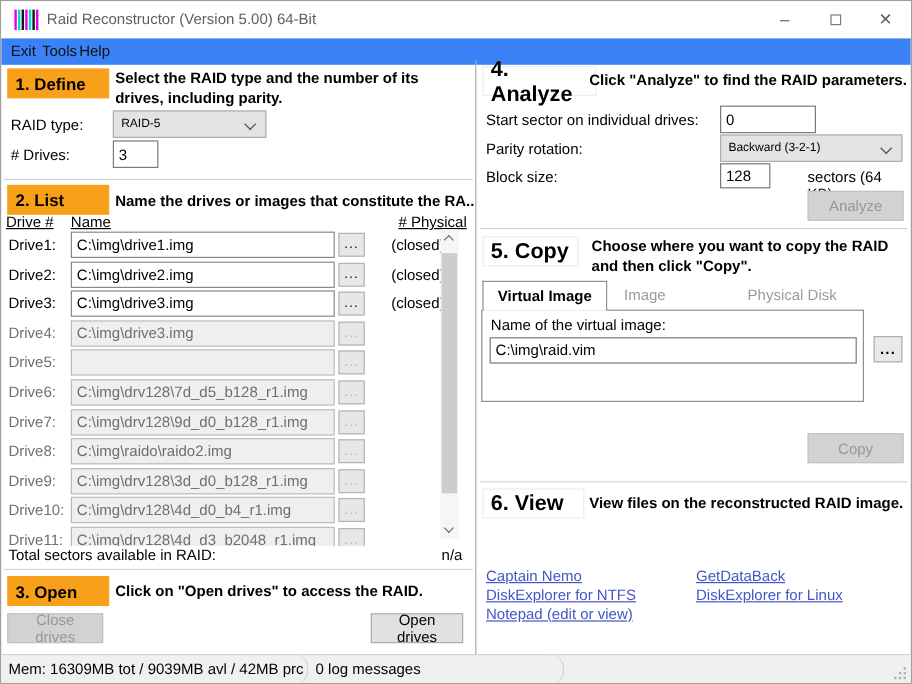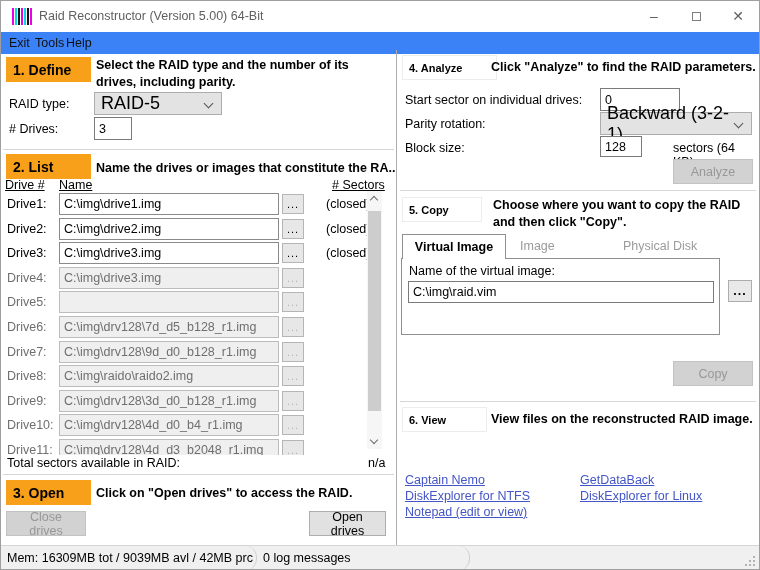--- a/index.html
+++ b/index.html
@@ -17,29 +17,29 @@
   #title-text{position:absolute;left:38px;top:8px;color:#5f5f5f;font-size:12.5px;}
   .winbtn{position:absolute;top:0;width:42px;height:30px;display:flex;align-items:center;justify-content:center;color:#5f5f5f;font-size:14px;background:#fff;border:0;}
   #btn-min{right:84px;} #btn-max{right:42px;} #btn-close{right:0;}
   #btn-max .maxbox{width:9px;height:9px;border:1px solid #7c7c7c;display:inline-block;}
   
   #menubar{position:absolute;left:0;top:31px;width:100%;height:22px;background:#3b82f6;}
   .menu-item{position:absolute;top:2px;font-size:12.5px;color:#111;padding:2px 4px;}
   
   .orange-hdr{position:absolute;background:#f8a01a;color:#000;font-weight:bold;font-size:14px;
     width:85px;height:25px;display:flex;align-items:center;padding-left:7px;}
-  .white-hdr{position:absolute;background:#fff;border:1px solid #ededed;color:#000;font-weight:bold;font-size:11px;
+  .white-hdr{position:absolute;background:#fff;border:1px solid #ededed;color:#000;font-weight:bold;font-size:18px;
     height:25px;display:flex;align-items:center;padding-left:6px;}
   .desc{position:absolute;font-weight:bold;font-size:12.5px;line-height:1.35;}
   .lbl{position:absolute;font-size:12.5px;color:#000;}
   
   .textbox{position:absolute;background:#fff;border:1px solid #7a7a7a;height:23px;
     display:flex;align-items:center;padding:0 4px;font-size:12.5px;overflow:hidden;white-space:nowrap;}
   .dropdown{position:absolute;background:#e3e3e3;border:1px solid #adadad;height:23px;
-    display:flex;align-items:center;padding:0 6px;font-size:18px;}
+    display:flex;align-items:center;padding:0 6px;font-size:10px;}
   .dd-chev{position:absolute;right:9px;top:7px;width:7px;height:7px;border-right:1.4px solid #555;border-bottom:1.4px solid #555;transform:rotate(45deg);}
   .btn{position:absolute;background:#e1e1e1;border:1px solid #adadad;color:#000;
     display:flex;align-items:center;justify-content:center;font-size:12.5px;font-family:inherit;}
   .btn.disabled{background:#d2d2d2;border-color:#c2c2c2;color:#989898;}
   
   #col-headers span{text-decoration:underline;font-size:12.5px;}
   #drive-rows{position:absolute;left:0;top:188px;width:393px;height:266px;overflow:hidden;}
   .drive-row{position:absolute;left:0;width:100%;height:23px;}
   .drive-row .dlabel{position:absolute;left:6px;top:4px;font-size:12.5px;}
   .drive-row .path-box{position:absolute;left:58px;top:0;width:220px;height:22px;background:#fff;border:1px solid #8a8a8a;
@@ -113,21 +113,21 @@
   <span class="lbl" style="left:8px;top:121px;"># Drives:</span>
   <div class="textbox" style="left:93px;top:116px;width:38px;">3</div>
 
   <div class="hdiv" style="left:2px;top:148px;width:391px;"></div>
 
   <div class="orange-hdr" style="left:5px;top:153px;">2. List</div>
   <div class="desc" style="left:95px;top:159px;width:300px;white-space:nowrap;overflow:hidden;">Name the drives or images that constitute the RA...</div>
   <div id="col-headers">
     <span style="position:absolute;left:4px;top:177px;">Drive #</span>
     <span style="position:absolute;left:58px;top:177px;">Name</span>
-    <span style="position:absolute;left:331px;top:177px;"># Sectors</span>
+    <span style="position:absolute;left:331px;top:177px;"># Physical</span>
   </div>
 
   <div id="drive-rows">
     <div class="drive-row enabled" style="top: 4px;">
       <span class="dlabel">Drive1:</span>
       <div class="path-box">C:\img\drive1.img</div>
       <div class="browse">...</div>
       <span class="dstatus">(closed)</span>
     </div>
 

